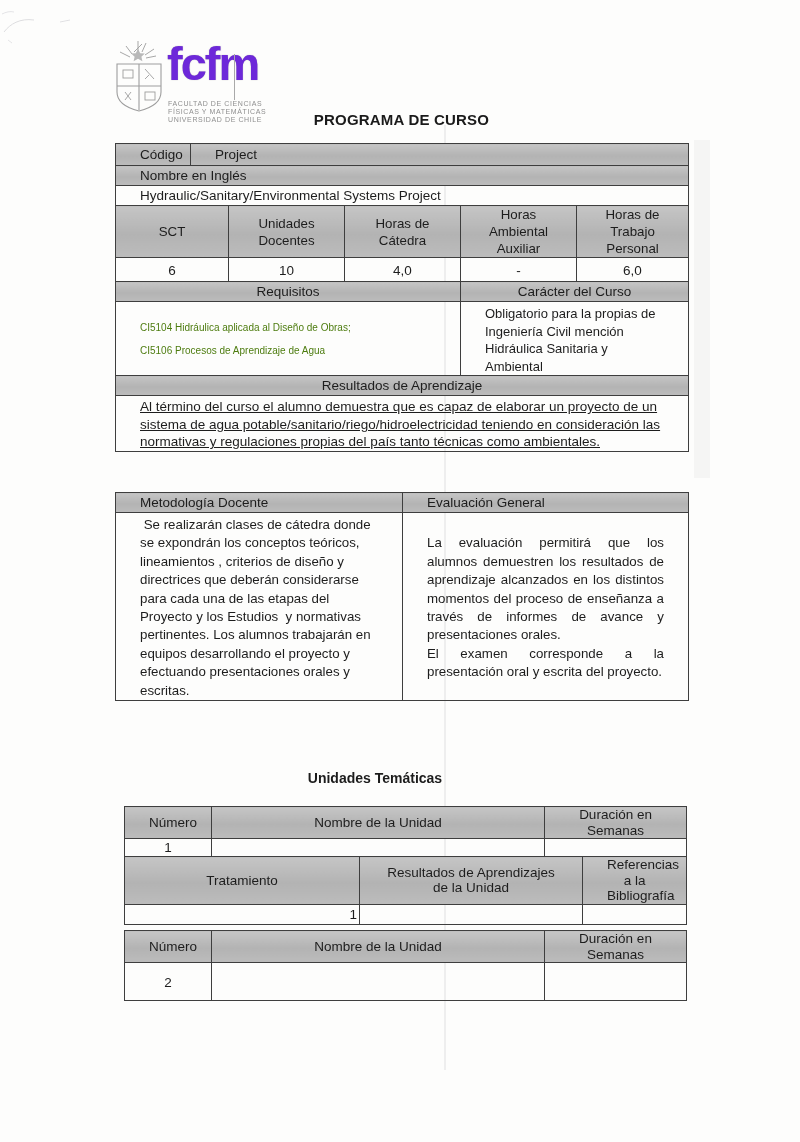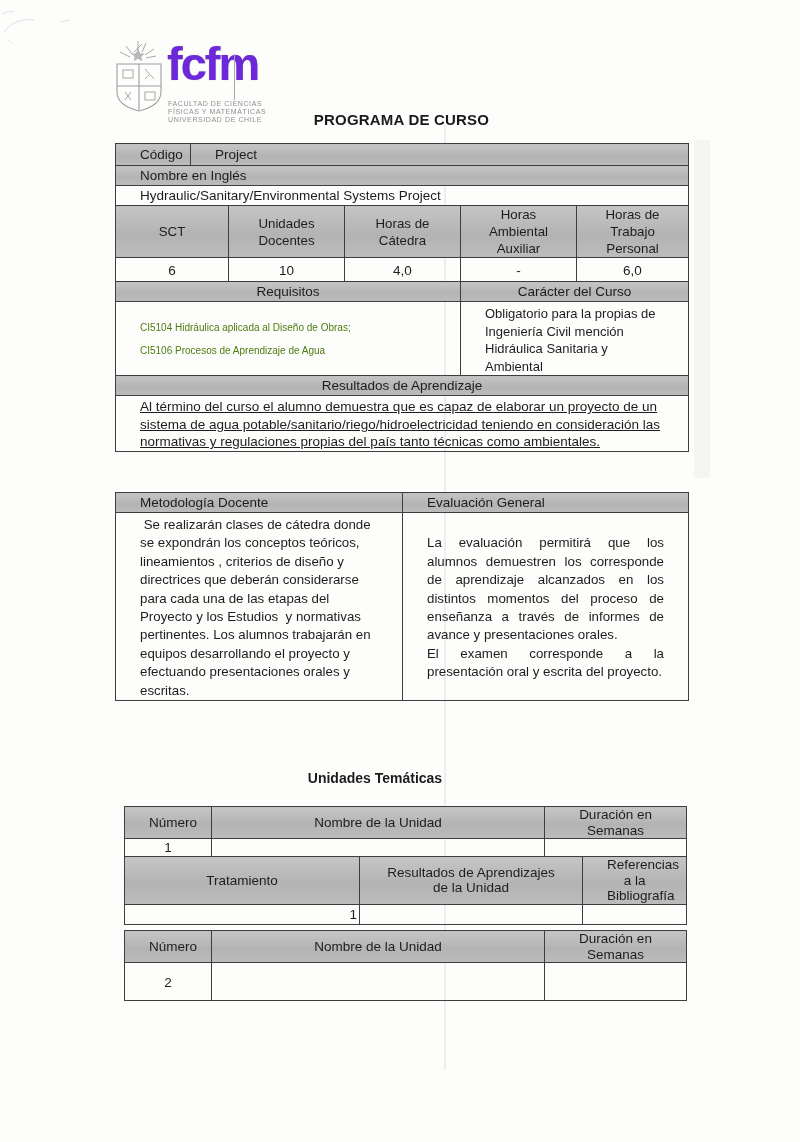--- a/index.html
+++ b/index.html
@@ -179,21 +179,21 @@
         <tr style="height:20px">
       <td class="hd">Metodología Docente</td>
       <td class="hd">Evaluación General</td>
     </tr>
     <tr style="height:160px">
       <td class="top">
         <div class="body-text"> Se realizarán clases de cátedra donde se expondrán los conceptos teóricos, lineamientos , criterios de diseño y directrices que deberán considerarse para cada una de las etapas del Proyecto y los Estudios  y normativas pertinentes. Los alumnos trabajarán en equipos desarrollando el proyecto y efectuando presentaciones orales y escritas.</div>
       </td>
       <td class="top">
         <div class="body-text just">
-          <p>La evaluación permitirá que los alumnos demuestren los corresponde de aprendizaje alcanzados en los distintos momentos del proceso de enseñanza a través de informes de avance y presentaciones orales.</p>
+          <p>La evaluación permitirá que los alumnos demuestren los resultados de aprendizaje alcanzados en los distintos momentos del proceso de enseñanza a través de informes de avance y presentaciones orales.</p>
           <p>El examen corresponde a la presentación oral y escrita del proyecto.</p>
         </div>
       </td>
     </tr>
   </tbody>
     </table>
 
   <div class="section-title">Unidades Temáticas</div>
 
   <table class="doc" id="tbl-unit1">

